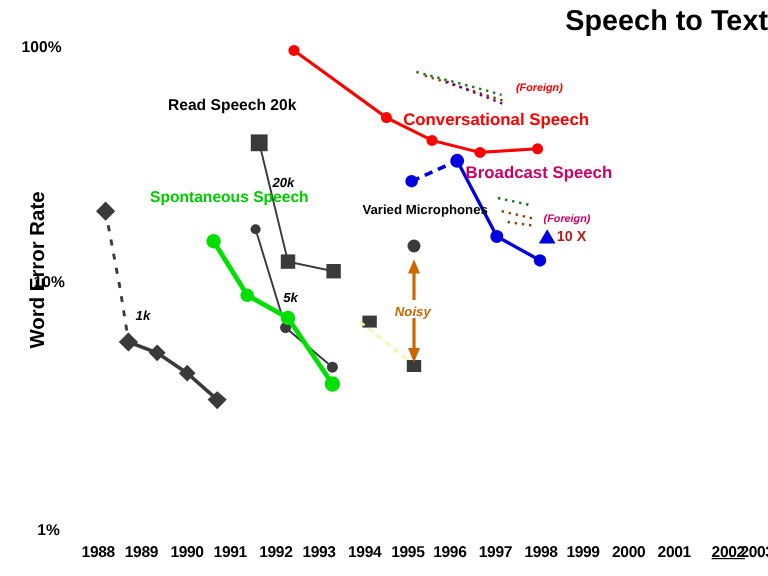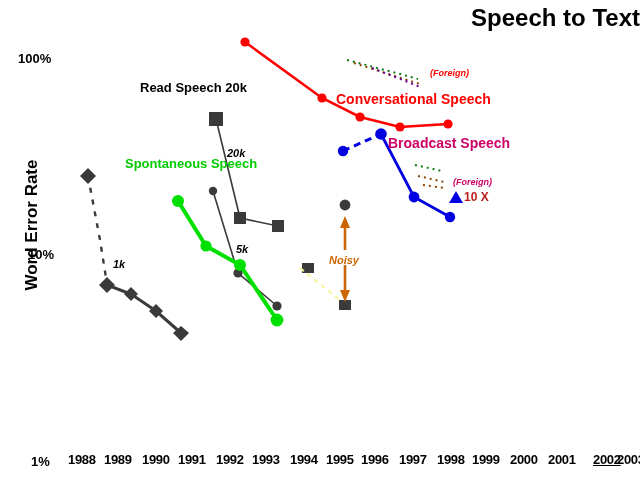--- a/index.html
+++ b/index.html
@@ -2,21 +2,21 @@
 <html><head>
 <meta charset="utf-8">
 <style>
   html,body{margin:0;padding:0;background:#ffffff;}
   body{width:640px;height:480px;overflow:hidden;
        font-family:"Liberation Sans","DejaVu Sans",sans-serif;}
   #stage{position:relative;width:640px;height:480px;background:#fff;}
   svg#plot{position:absolute;left:0;top:0;width:640px;height:480px;}
   .lbl{position:absolute;white-space:nowrap;font-weight:bold;}
   .axis-num{font-size:13px;color:#000;font-weight:bold;letter-spacing:-0.3px;}
-  .ytick{font-size:13px;color:#000;font-weight:bold;margin-top:20px;}
+  .ytick{font-size:13px;color:#000;font-weight:bold;}
   #title{position:absolute;left:0;top:4px;width:640px;text-align:right;
          font-size:24px;font-weight:bold;color:#000;}
   #ylabel{position:absolute;left:-48px;top:215px;width:160px;text-align:center;
           font-size:17px;font-weight:bold;color:#000;
           transform:rotate(-90deg);transform-origin:center center;}
   .ann{font-size:13px;font-weight:bold;text-align:center;line-height:15px;}
   .ann-sm{font-size:11px;font-weight:bold;font-style:italic;}
   .foreign{font-size:9px;font-weight:bold;font-style:italic;padding-left:12px;}
   .xwrap{position:absolute;left:0;top:452px;width:640px;}
   .xwrap span{position:absolute;}
@@ -124,20 +124,21 @@
   </svg>
 
   <div class="lbl ann" style="left:140px;top:80px;color:#000;width:66px;">Read Speech 20k</div>
 
   <div class="lbl ann" style="left:125px;top:156px;color:#00cc00;width:88px;">Spontaneous Speech</div>
 
   <div class="lbl ann" style="left:388px;top:136px;color:#cc0066;width:92px;font-size:14px;">Broadcast Speech</div>
 
   <div class="lbl ann" style="left:336px;top:92px;color:#ff0000;width:112px;font-size:14px;">Conversational Speech</div>
 
+  <div class="lbl ann" style="left:302px;top:168px;color:#000;width:86px;font-size:11px;">Varied Microphones</div>
 
   <div class="lbl ann-sm" style="left:329px;top:254px;color:#cc6600;">Noisy</div>
 
   <div class="lbl ann-sm" style="left:113px;top:258px;color:#000;">1k</div>
 
   <div class="lbl ann-sm" style="left:236px;top:243px;color:#000;">5k</div>
 
   <div class="lbl ann-sm" style="left:227px;top:147px;color:#000;">20k</div>
 
   <div class="lbl foreign" style="left:418px;top:68px;color:#ff0000;">(Foreign)</div>

